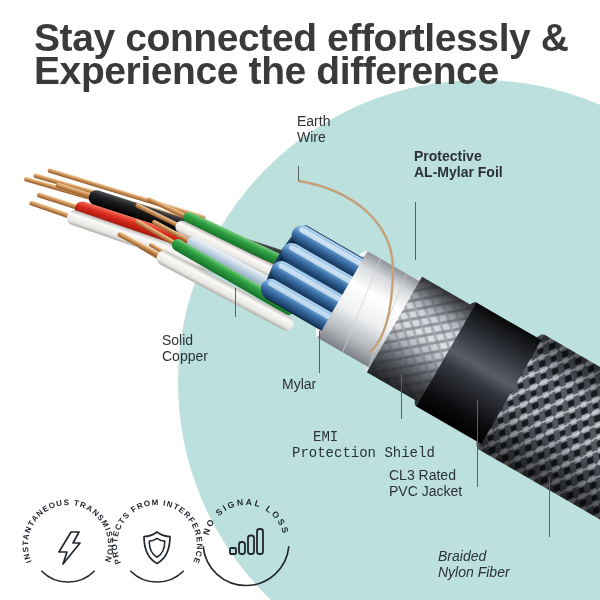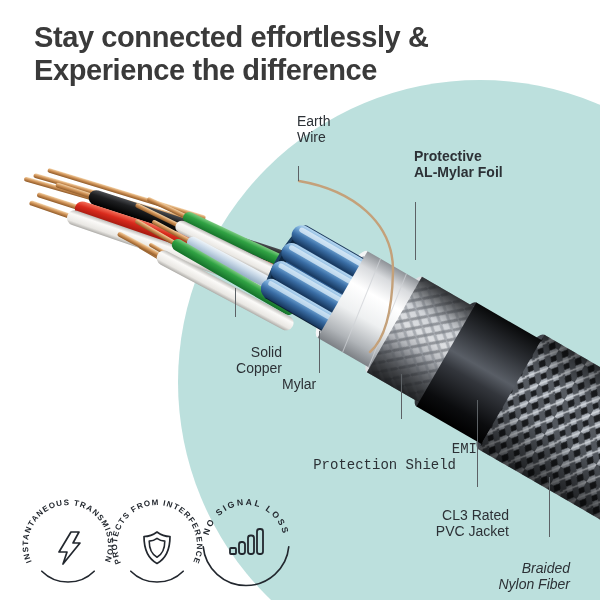--- a/index.html
+++ b/index.html
@@ -3,32 +3,32 @@
 <meta charset="utf-8">
 <style>
   html,body{margin:0;padding:0;background:#fff;}
   .stage{position:relative;width:600px;height:600px;overflow:hidden;background:var(--background,#fff);
          font-family:"Liberation Sans",sans-serif;}
   .accent-circle{position:absolute;border-radius:50%;background:var(--accent_circle,#bce0dd);
                  left:178px;top:80px;width:604px;height:604px;z-index:1;}
   svg.layer{position:absolute;left:0;top:0;width:600px;height:600px;}
   .cable-svg{z-index:2;}
   .badges-svg{z-index:5;}
-  .page-title{position:absolute;left:34px;top:21px;z-index:6;font-size:29px;line-height:33px;
+  .page-title{position:absolute;left:34px;top:21px;z-index:6;font-size:39px;line-height:33px;
               font-weight:800;letter-spacing:-0.4px;color:var(--title_text,#3a3a3a);}
   .callout{position:absolute;z-index:4;font-size:14px;line-height:15.5px;color:var(--label_text,#2c3136);}
-  .callout.center{text-align:right;margin-top:12px;}
+  .callout.center{text-align:left;}
   .leader{position:absolute;z-index:3;width:1.3px;background:#5c6165;}
   #c-earth{left:297px;top:114px;}
   #c-almylar{left:414px;top:149px;font-weight:bold;}
   #c-ofhc{left:162px;top:333px;width:120px;}
   #c-mylar{left:282px;top:377px;}
   #c-emi{left:292px;top:430px;width:164px;font-family:Liberation Mono, monospace;}
   #c-emi .l1{transform:translateX(21px);}
-  #c-cl3{left:389px;top:496px;width:120px;}
+  #c-cl3{left:389px;top:468px;width:120px;}
   #c-braided{left:438px;top:549px;width:132px;font-style:italic;}
   .badge-arc{fill:none;stroke:var(--badge_ink,#22272e);stroke-width:1.6;stroke-linecap:round;}
   .badge-text{fill:var(--badge_ink,#22272e);font-family:"Liberation Sans",sans-serif;font-weight:700;}
   .badge-icon{stroke:var(--badge_ink,#22272e);fill:none;}
 </style>
 </head>
 <body>
 
 <div class="stage">
 

